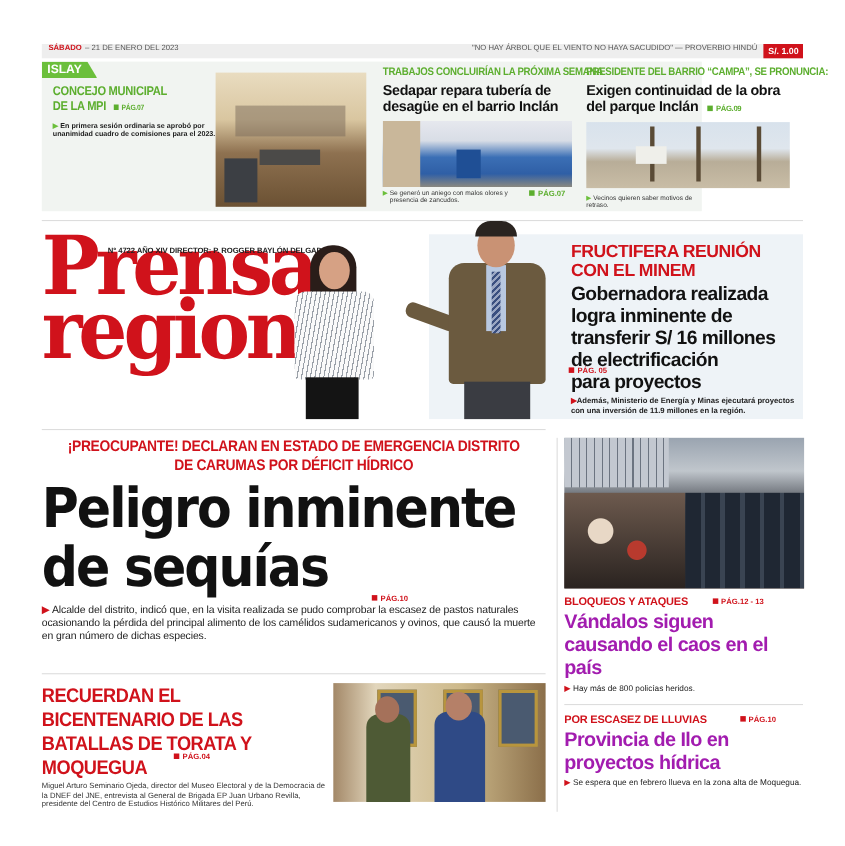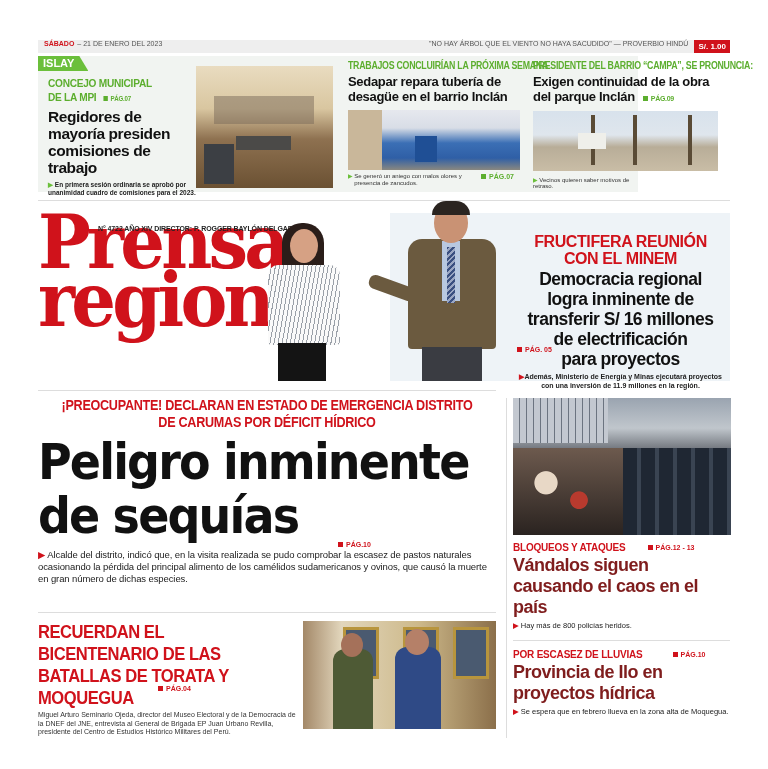--- a/index.html
+++ b/index.html
@@ -54,21 +54,21 @@
   .woman .blouse { position:absolute; left:4px; top:42px; width:72px; height:80px; background: repeating-linear-gradient(100deg,#fafafa 0 3px,#9aa0a8 3px 4px); border-radius: 10px 10px 4px 4px; }
   .woman .pants { position:absolute; left:14px; top:120px; width:48px; height:38px; background:#141414; }
   .man { position: absolute; left: 360px; top: 0px; width: 110px; height: 180px; }
   .man .head { position:absolute; left:36px; top:2px; width:34px; height:40px; background:#c99274; border-radius:50%; }
   .man .hairm { position:absolute; left:34px; top:0; width:38px; height:14px; background:#2a2420; border-radius:18px 18px 0 0; }
   .man .jacket { position:absolute; left:10px; top:38px; width:88px; height:110px; background:#6b5a3f; border-radius: 14px 14px 4px 4px; }
   .man .shirt { position:absolute; left:44px; top:40px; width:18px; height:60px; background:#b8c8e0; }
   .man .tie { position:absolute; left:49px; top:46px; width:8px; height:56px; background: repeating-linear-gradient(135deg,#3a4f80 0 2px,#9aa6c2 2px 4px); }
   .man .legs { position:absolute; left:24px; top:146px; width:60px; height:34px; background:#3a3c42; }
   .man .arm { position:absolute; left:-30px; top:80px; width:48px; height:14px; background:#6b5a3f; transform: rotate(20deg); border-radius: 6px; }
-  .minem { position: absolute; right: 8px; top: 32px; text-align: center; }
+  .minem { position: absolute; right: 8px; top: 20px; text-align: left; }
   .minem .kick { color: #d0121b; font-weight: bold; font-size: 16px; line-height: 17px; letter-spacing: -0.4px; }
   .minem .head { font-weight: bold; font-size: 17.5px; line-height: 20px; color: #111; letter-spacing: -0.5px; margin-top: 2px; }
   .minem .pag { position: absolute; left: -8px; top: 112px; }
   .minem .sub { font-size: 7px; font-weight: bold; color: #222; line-height: 9px; margin-top: 3px; }
   .arrow-red { color: #d0121b; }
   .pag-red { color: #d0121b; font-size: 7px; font-weight: bold; white-space: nowrap; }
   .pag-red::before { content: ""; display: inline-block; width: 5px; height: 5px; background: #d0121b; margin-right: 3px; }
 
   
   .lead { position: absolute; left: 0; top: 350px; width: 458px; border-top: 1px solid #ddd; }
@@ -79,21 +79,21 @@
 
   
   .rcol { position: absolute; left: 468px; top: 358px; width: 224px; border-left: 1px solid #ddd; padding-left: 6px; height: 340px; }
   .ph4 { position: relative; width: 218px; height: 137px; background: linear-gradient(180deg,#9aa4b0 0%,#c0c6cc 22%,#4a4e56 45%,#2f333a 70%,#3a2e2a 100%); overflow: hidden; }
   .ph4 .crowd { position:absolute; left:0; top:50px; width:110px; height:87px; background: radial-gradient(circle at 30% 40%,#e8d8c6 0 12%,transparent 13%), radial-gradient(circle at 60% 60%,#b83a2e 0 10%,transparent 11%), linear-gradient(#6d5a4e,#2a2320); }
   .ph4 .police { position:absolute; left:110px; top:50px; width:108px; height:87px; background: repeating-linear-gradient(90deg,#1f2733 0 14px,#3a4452 14px 18px); }
   .ph4 .bldg { position:absolute; left:0; top:0; width:95px; height:45px; background: repeating-linear-gradient(90deg,#c3c8d0 0 6px,#6c7480 6px 7px); }
   .rcol .k { display: flex; align-items: center; margin-top: 7px; }
   .rcol .kred { color: #d0121b; font-weight: bold; font-size: 10px; letter-spacing: -0.2px; }
   .rcol .k .pag-red { margin-left: 22px; }
-  .rcol .head { font-weight: bold; font-size: 18px; line-height: 21px; color: #7f1d1d; letter-spacing: -0.5px; margin-top: 2px; }
+  .rcol .head { font-weight: bold; font-size: 18px; line-height: 21px; color: #a21caf; letter-spacing: -0.5px; margin-top: 2px; }
   .rcol .sub { font-size: 7.5px; color: #222; margin-top: 3px; line-height: 9px; }
   .rcol .sep { border-top: 1px solid #ddd; margin: 10px 0 8px 0; }
 
   
   .bicent { position: absolute; left: 0; top: 572px; width: 458px; border-top: 1px solid #ddd; padding-top: 8px; }
   .bicent .head { color: #d0121b; font-weight: bold; font-size: 18px; line-height: 22px; letter-spacing: -0.5px; width: 250px; transform: scaleX(0.92); transform-origin: left; }
   .bicent .pag { position: absolute; left: 120px; top: 72px; }
   .bicent .body { font-size: 7px; line-height: 8.5px; color: #333; width: 260px; margin-top: 2px; }
   .ph5 { position: absolute; left: 265px; top: 8px; width: 193px; height: 108px; background: linear-gradient(90deg,#a38868 0%,#e2d6bc 20%,#cdb98a 60%,#8b6f4a 100%); }
   .ph5 .p1 { position:absolute; left:30px; top:28px; width:40px; height:80px; background:#4e5a35; border-radius: 12px 12px 0 0; }
@@ -113,21 +113,20 @@
     <span class="quote">"NO HAY ÁRBOL QUE EL VIENTO NO HAYA SACUDIDO" — PROVERBIO HINDÚ</span>
     <span class="price">S/. 1.00</span>
   </div>
 
   <div class="topstrip">
     <div class="islay-tag">ISLAY</div>
 
     <div class="ts1">
       <div class="green-kicker">CONCEJO MUNICIPAL</div>
       <div class="green-kicker"><span>DE LA MPI</span><span class="pag-green">PÁG.07</span></div>
-      <div class="head">Regidores de mayoría presiden comisiones de trabajo</div>
       <div class="bullet-small"><span class="arrow">▶ </span><span>En primera sesión ordinaria se aprobó por unanimidad cuadro de comisiones para el 2023.</span></div>
     </div>
     <div class="photo ph1">
       <div class="hall"></div>
       <div class="table"></div>
       <div class="table2"></div>
     </div>
 
     <div class="ts2">
       <div class="green-kicker" style="font-size:10px">TRABAJOS CONCLUIRÍAN LA PRÓXIMA SEMANA</div>
@@ -176,21 +175,21 @@
       <div class="tie"></div>
       <div class="legs"></div>
       <div class="head"></div>
       <div class="hairm"></div>
     </div>
 
     <div class="minem">
       <div class="kick">FRUCTIFERA REUNIÓN</div>
       <div class="kick">CON EL MINEM</div>
       <div class="head">
-        <div>Democracia regional</div>
+        <div>Gobernadora realizada</div>
         <div>logra inminente de</div>
         <div>transferir S/ 16 millones</div>
         <div>de electrificación</div>
         <div>para proyectos</div>
       </div>
       <span class="pag-red pag" style="position:absolute;left:-2px;top:113px">PÁG. 05</span>
       <div class="sub">
         <div><span class="arrow-red">▶</span><span>Además, Ministerio de Energía y Minas ejecutará proyectos</span></div>
         <div>con una inversión de 11.9 millones en la región.</div>
       </div>

